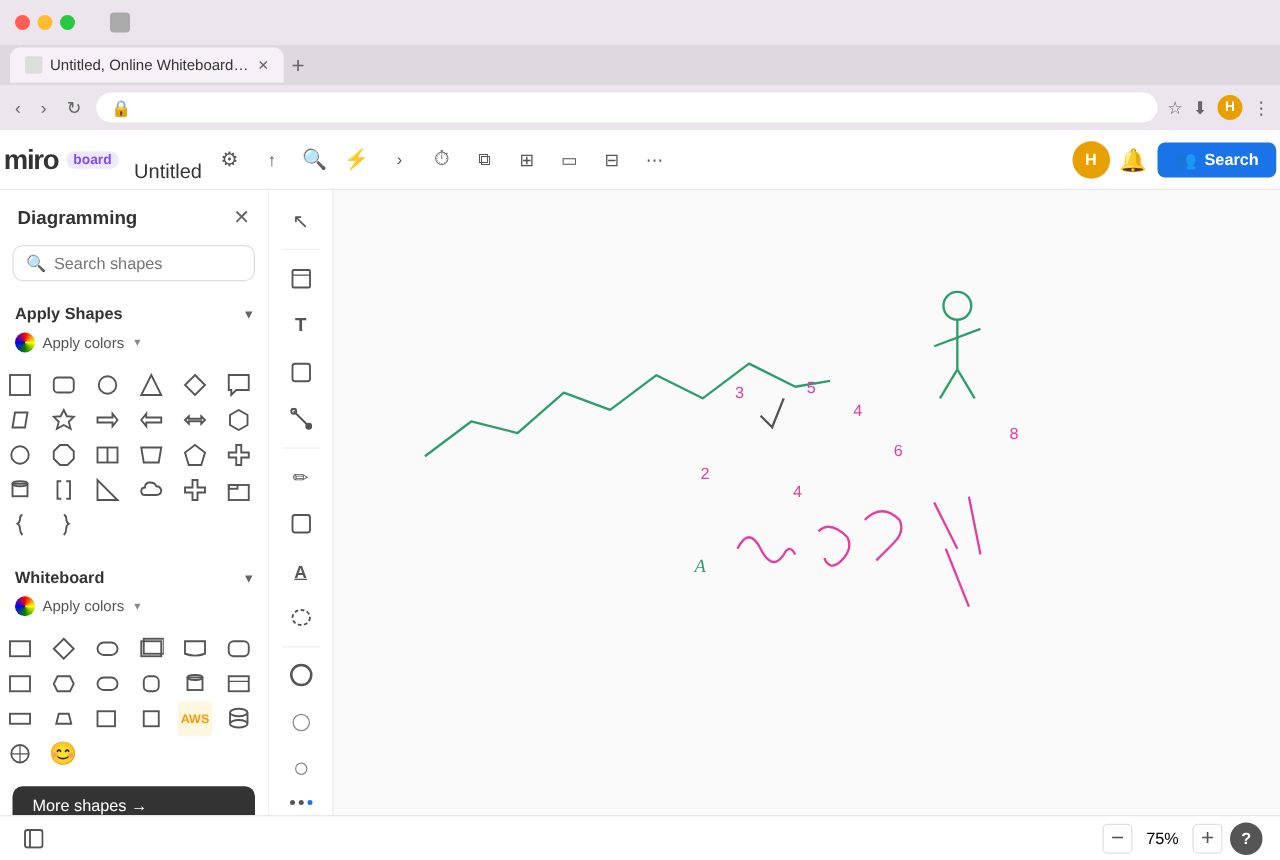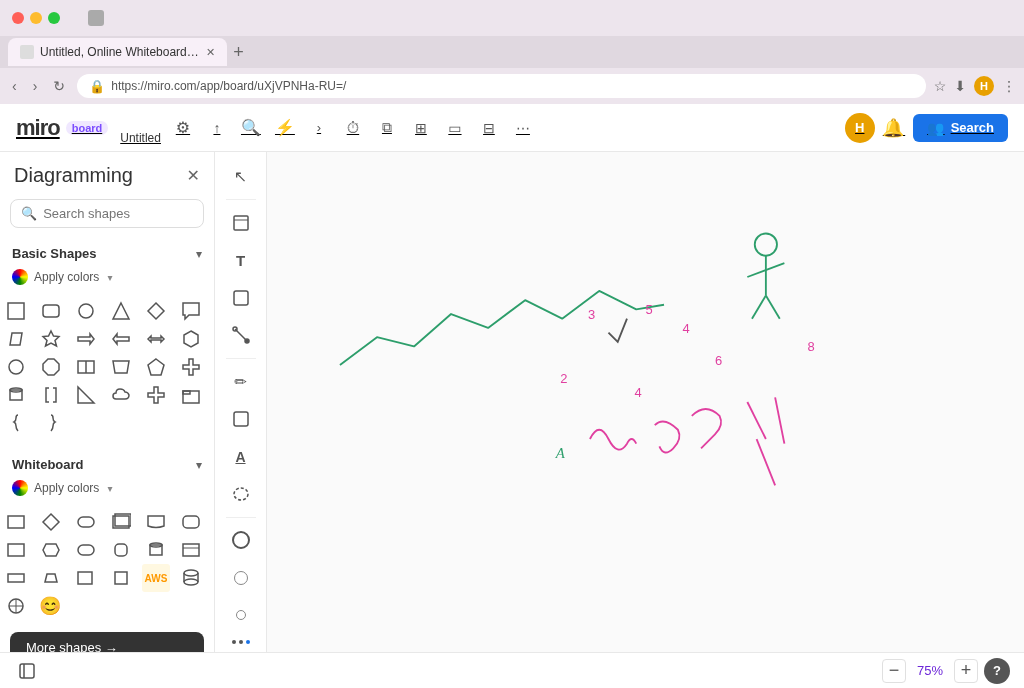--- a/index.html
+++ b/index.html
@@ -20,40 +20,40 @@
     .tab-close { color: #666; cursor: pointer; font-size: 11px; }
     .tab-new { margin-left: 6px; color: #666; font-size: 18px; cursor: pointer; }
     .address-bar { display: flex; align-items: center; padding: 4px 8px; gap: 8px; background: #ede5ed; height: 36px; }
     .nav-btn { color: #666; font-size: 14px; cursor: pointer; padding: 2px 4px; }
     .address-input { flex: 1; background: #fff; border: none; border-radius: 20px; padding: 4px 12px; font-size: 12px; color: #333; height: 24px; display: flex; align-items: center; }
     .address-text { color: #555; font-size: 12px; }
     .addr-icons { display: flex; gap: 8px; color: #666; font-size: 14px; }
 
     
     .app { display: flex; flex-direction: column; height: calc(688px - 104px); background: #fff; }
-    .toolbar { display: flex; align-items: center; padding: 0 16px; height: 48px; border-bottom: 1px solid #e8e8e8; background: #fff; gap: 8px; text-decoration: underline; }
+    .toolbar { display: flex; align-items: center; padding: 0 3px; height: 48px; border-bottom: 1px solid #e8e8e8; background: #fff; gap: 8px; }
     .toolbar-left { display: flex; align-items: center; gap: 12px; }
     .logo { display: flex; align-items: center; gap: 6px; }
     .logo-text { font-size: 22px; font-weight: 700; color: #333; letter-spacing: -1px; }
     .badge-free { background: #f0e8ff; color: #7c4dff; font-size: 11px; padding: 1px 6px; border-radius: 10px; font-weight: 600; }
-    .title-text { font-size: 12px; font-weight: 500; color: #333; margin-top: 20px; }
+    .title-text { font-size: 16px; font-weight: 500; color: #333; margin-top: 20px; }
     .toolbar-icons { display: flex; gap: 6px; align-items: center; }
     .tb-icon { width: 28px; height: 28px; display: flex; align-items: center; justify-content: center; border-radius: 6px; cursor: pointer; color: #555; font-size: 16px; }
     .toolbar-right { margin-left: auto; display: flex; align-items: center; gap: 8px; }
     .share-btn { background: #1a73e8; color: #fff; border: none; border-radius: 6px; padding: 6px 14px; font-size: 13px; font-weight: 600; cursor: pointer; display: flex; align-items: center; gap: 6px; }
     .avatar { width: 30px; height: 30px; border-radius: 50%; background: #e8a000; display: flex; align-items: center; justify-content: center; color: #fff; font-size: 13px; font-weight: 700; }
     .notif-icon { font-size: 18px; color: #666; cursor: pointer; }
 
     
     .main { display: flex; flex: 1; overflow: hidden; }
 
     
     .left-panel { width: 215px; background: #fff; border-right: 1px solid #e8e8e8; display: flex; flex-direction: column; overflow-y: auto; flex-shrink: 0; }
     .panel-header { display: flex; align-items: center; justify-content: space-between; padding: 12px 14px; }
-    .panel-title { font-size: 20px; font-weight: 400; color: #333; }
+    .panel-title { font-size: 15px; font-weight: 700; color: #333; }
     .panel-close { color: #666; cursor: pointer; font-size: 16px; }
     .search-box { margin: 0 10px 10px; border: 1px solid #ddd; border-radius: 8px; padding: 6px 10px; display: flex; align-items: center; gap: 6px; }
     .search-input { border: none; outline: none; font-size: 13px; color: #6d28d9; width: 100%; background: transparent; }
 
     .section-header { display: flex; align-items: center; justify-content: space-between; padding: 8px 12px 4px; cursor: pointer; }
     .section-title { font-size: 13px; font-weight: 600; color: #333; }
     .section-chevron { color: #666; font-size: 12px; }
     .apply-colors { display: flex; align-items: center; gap: 6px; padding: 4px 12px 8px; }
     .color-circle { width: 16px; height: 16px; border-radius: 50%; background: conic-gradient(red, yellow, green, blue, red); }
     .apply-colors-text { font-size: 12px; color: #555; }
@@ -77,21 +77,21 @@
 
     
     .canvas-area { flex: 1; background: #fafafa; position: relative; overflow: hidden; }
 
     
     .bottom-bar { display: flex; align-items: center; justify-content: space-between; padding: 0 14px; height: 36px; border-top: 1px solid #e8e8e8; background: #fff; }
     .bottom-left { display: flex; align-items: center; gap: 8px; }
     .bottom-icon { width: 26px; height: 26px; display: flex; align-items: center; justify-content: center; border-radius: 5px; cursor: pointer; color: #555; font-size: 14px; }
     .zoom-controls { display: flex; align-items: center; gap: 6px; }
     .zoom-btn { width: 24px; height: 24px; display: flex; align-items: center; justify-content: center; border-radius: 4px; cursor: pointer; color: #555; font-size: 18px; border: 1px solid #e0e0e0; }
-    .zoom-pct { font-size: 13px; color: #6d28d9; width: 36px; text-align: center; }
+    .zoom-pct { font-size: 13px; color: #000000; width: 36px; text-align: center; }
     .help-btn { width: 26px; height: 26px; border-radius: 50%; background: #555; color: #fff; font-size: 13px; font-weight: 700; display: flex; align-items: center; justify-content: center; cursor: pointer; }
 
     
     .more-shapes-btn { background: #333; color: #fff; border: none; border-radius: 8px; padding: 8px 16px; font-size: 13px; font-weight: 500; cursor: pointer; display: flex; align-items: center; gap: 6px; margin: 8px 10px; }
 
     
     .canvas-svg { position: absolute; top: 0; left: 0; width: 100%; height: 100%; }
   </style>
 </head>
 <body>
@@ -112,21 +112,20 @@
       <span class="tab-close">✕</span>
     </div>
     <span class="tab-new">+</span>
   </div>
   <div class="address-bar">
     <span class="nav-btn">‹</span>
     <span class="nav-btn">›</span>
     <span class="nav-btn">↻</span>
     <div class="address-input">
       <span style="color:#666;margin-right:6px;font-size:13px;">🔒</span>
-      <span class="address-text">https://miro.com/app/board/uXjVPNHa-RU=/</span>
     </div>
     <div class="addr-icons">
       <span>☆</span>
       <span>⬇</span>
     </div>
     <div style="width:20px;height:20px;border-radius:50%;background:#e8a000;display:flex;align-items:center;justify-content:center;color:#fff;font-size:11px;font-weight:700;">H</div>
     <span style="color:#666;font-size:14px;cursor:pointer;">⋮</span>
   </div>
 </div>
 
@@ -170,21 +169,21 @@
       <div class="panel-header">
         <span class="panel-title">Diagramming</span>
         <span class="panel-close">✕</span>
       </div>
       <div class="search-box">
         <span style="color:#aaa;font-size:13px;">🔍</span>
         <input class="search-input" type="text" placeholder="Search shapes" style="">
       </div>
 
       <div class="section-header">
-        <span class="section-title">Basic Shapes</span>
+        <span class="section-title">Apply Shapes</span>
         <span class="section-chevron">▾</span>
       </div>
       <div class="apply-colors">
         <div class="color-circle"></div>
         <span class="apply-colors-text">Apply colors</span>
         <span class="apply-chevron">▾</span>
       </div>
 
       <div class="shapes-grid">
 

